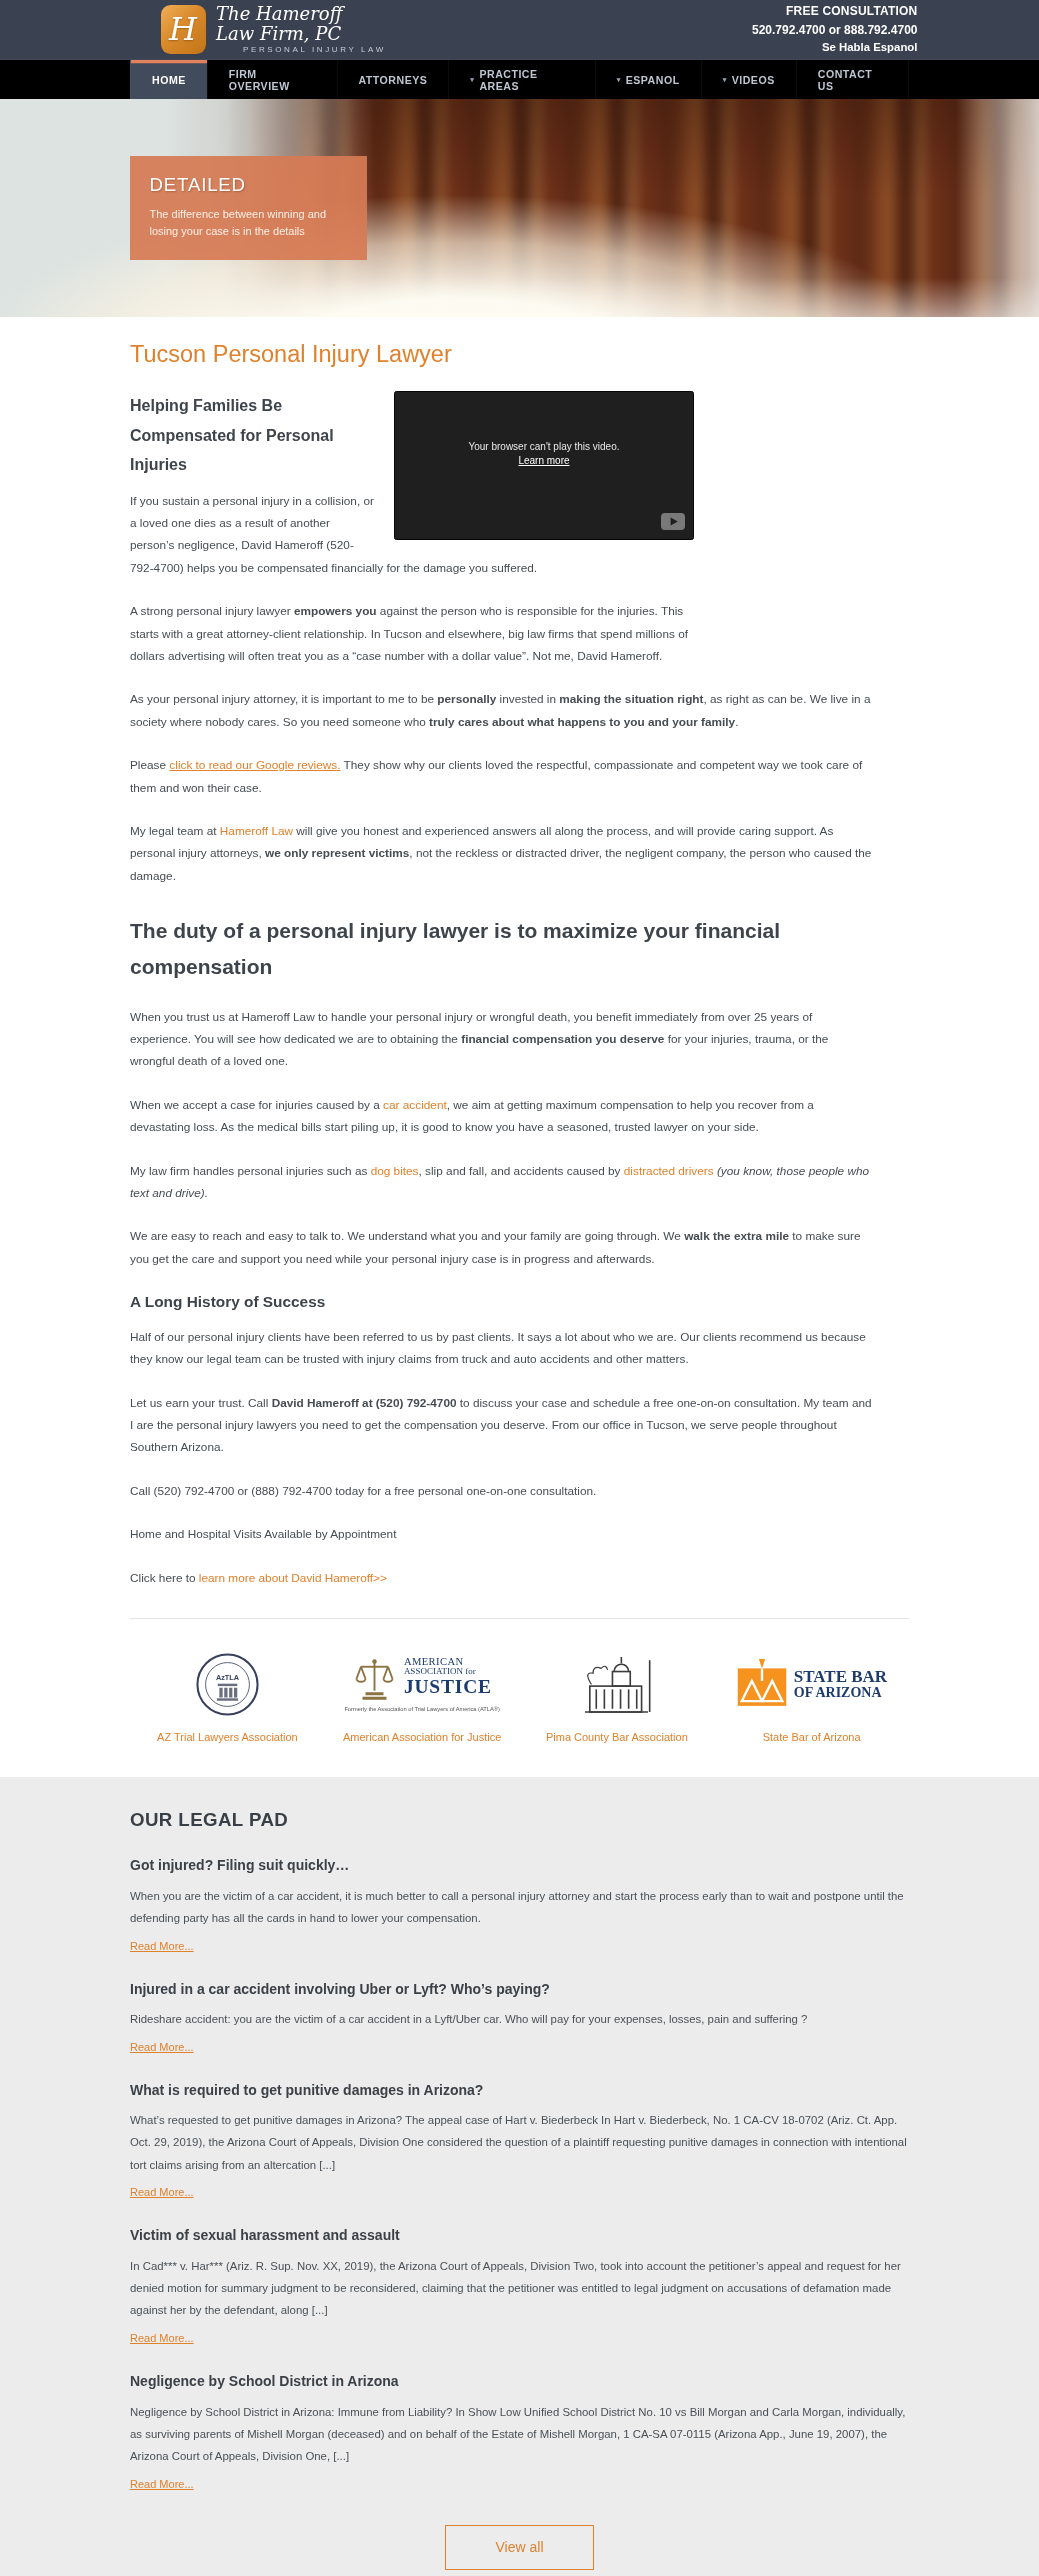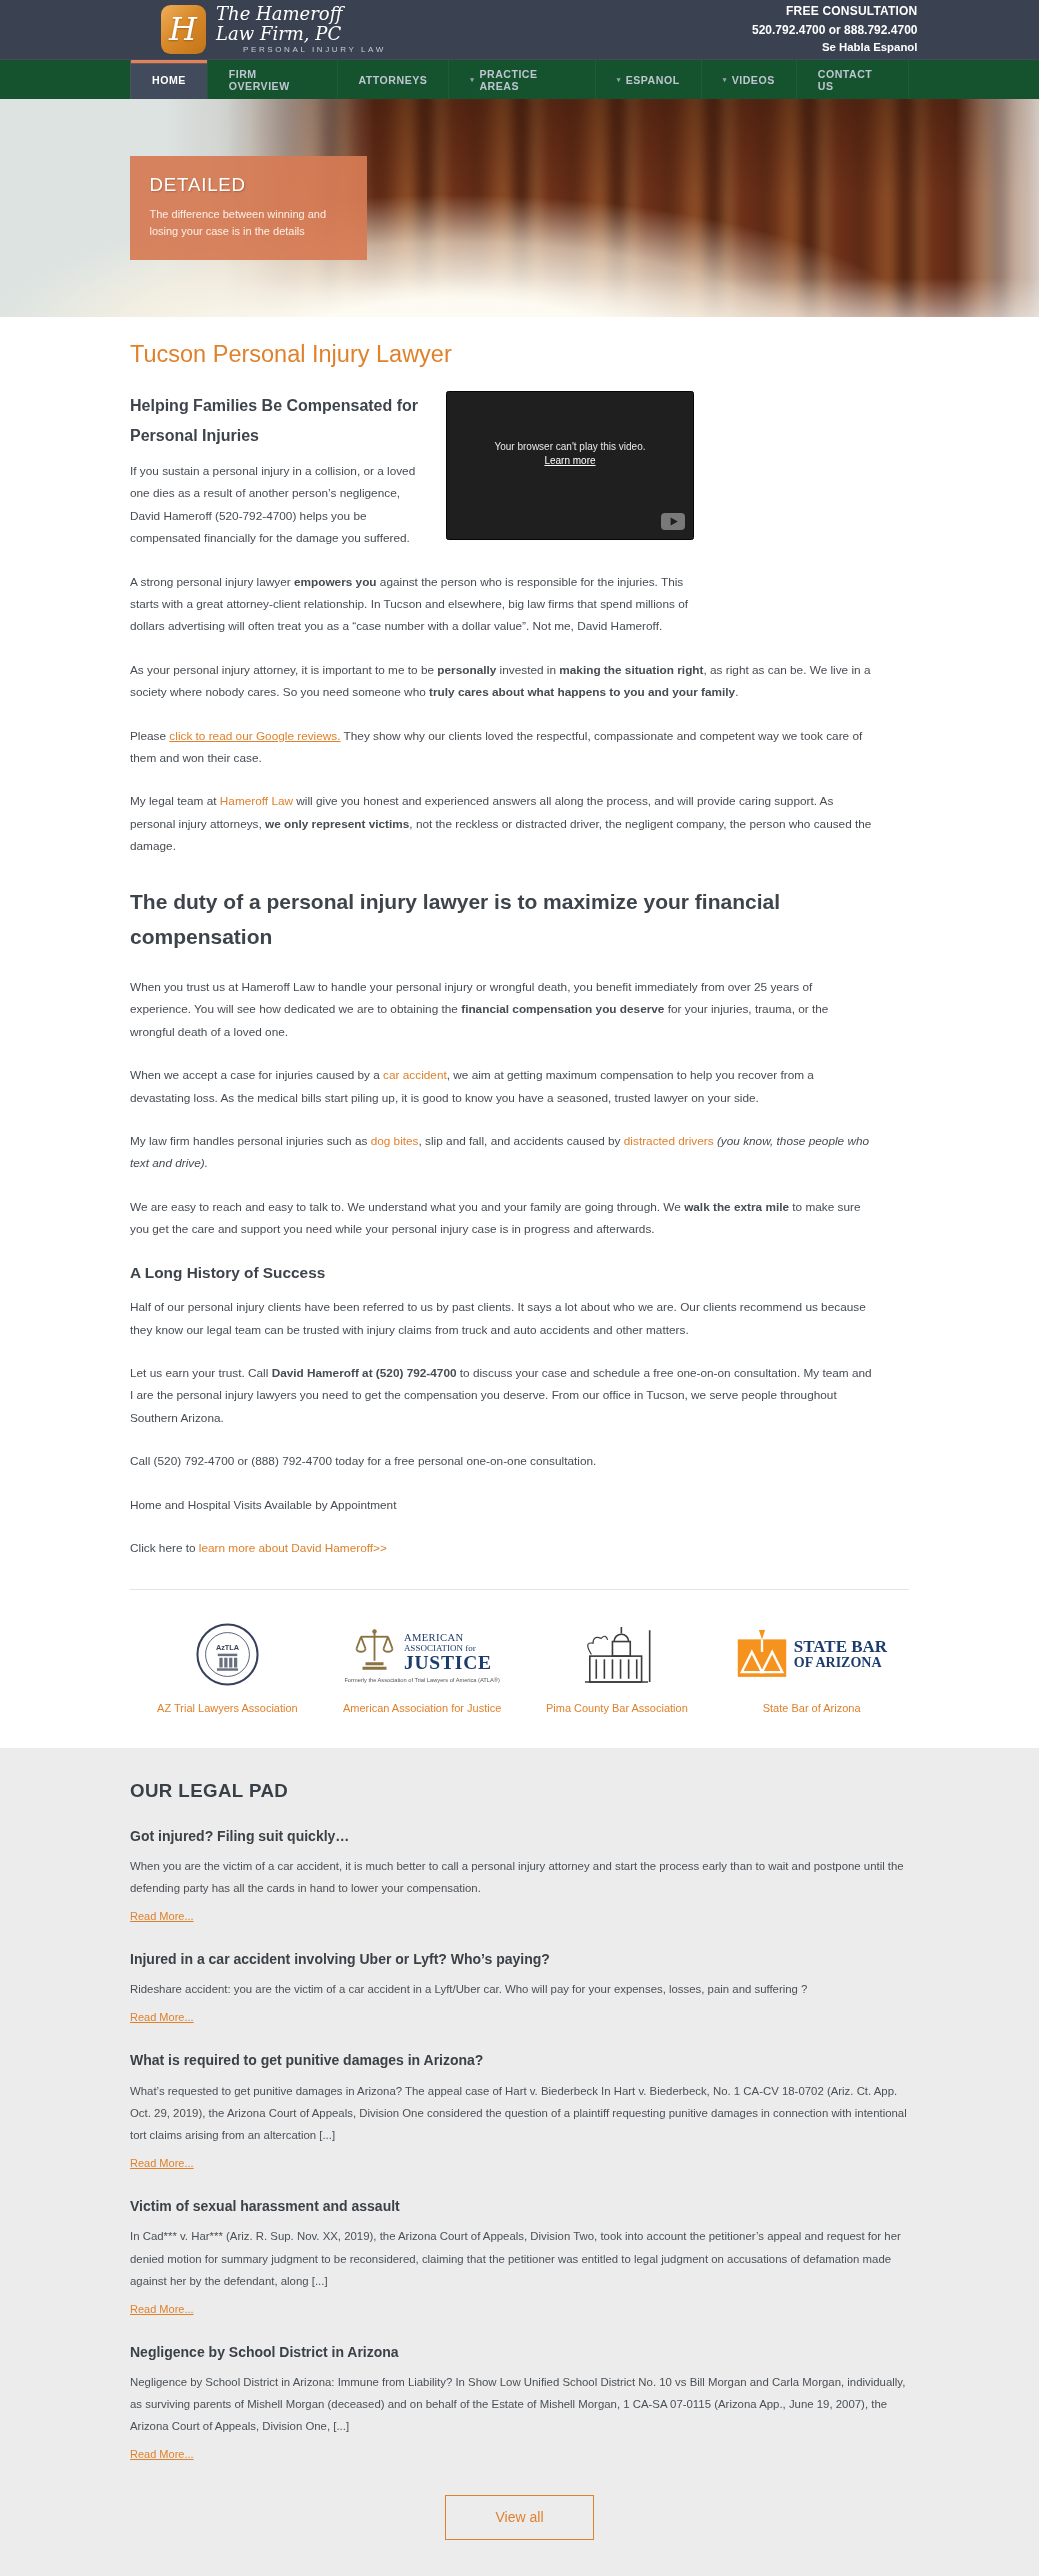--- a/index.html
+++ b/index.html
@@ -17,21 +17,21 @@
   font-size:32px; color:#fff; text-shadow:0 0.8px 1.6px rgba(110,55,0,.45); }
 .logo-text { display:flex; flex-direction:column; color:#fff; font-family:"DejaVu Serif", serif; font-style:italic; line-height:1.1; }
 .logo-line { font-size:18px; }
 .logo-tag { font-family:"Liberation Sans", sans-serif; font-style:normal; font-size:8px; letter-spacing:2.6px; color:#c7cdd8; margin-top:3.2px;padding-left:27px; }
 .topbar-right { text-align:right; color:#fff; line-height:1.55; }
 .free-consult { font-size:12px; font-weight:bold; letter-spacing:0.2px; }
 .phones { font-size:12px; font-weight:bold; }
 .habla { font-size:11.4px; font-weight:bold; }
 
 
-.navbar { background:#14532d; height:40px; border-top:0.8px solid #424a59; }
+.navbar { background:#000000; height:40px; border-top:0.8px solid #424a59; }
 .nav-inner { width:779px; margin:0 auto; display:flex; height:100%; }
 .nav-item { display:flex; align-items:center; padding:0 21px; color:#bfc6d2; font-size:10.6px; font-weight:bold; letter-spacing:0.5px; border-left:0.8px solid rgba(255,255,255,.05); }
 .nav-item:last-child { border-right:0.8px solid rgba(255,255,255,.05); }
 .nav-item.active { background:#424b5c; color:#fff; box-shadow:inset 0 3.2px 0 #e2825a; }
 .caret { font-size:7.3px; margin-right:4.9px; color:#98a1b1; }
 
 
 .hero { position:relative; height:218px; overflow:hidden; background:#cabfa8; }
 .hero-books { position:absolute; inset:-13px;
   background:
@@ -45,38 +45,38 @@
     linear-gradient(270deg, rgba(244,243,238,.8) 0%, rgba(244,243,238,0) 8%),
     linear-gradient(180deg, rgba(255,255,255,0) 82%, rgba(255,255,255,.5) 100%); }
 .hero-card { position:absolute; left:130px; top:57px; width:237px; background:rgba(214,123,84,.93); color:#fff; padding:18px 19.5px 19.5px; }
 .hero-title { font-size:18.7px; letter-spacing:0.8px; margin-bottom:9.7px; text-shadow:0.8px 0.8px 1.6px rgba(90,40,10,.35); }
 .hero-sub { font-size:11px; line-height:1.6; color:#fcefe7; }
 
 
 main { width:779px; margin:0 auto; padding-top:13px; }
 .page-title { color:#e0812c; font-size:23.5px; font-weight:normal; margin:11.4px 0 19.5px; }
 .intro-wrap { width:564px; overflow:hidden; }
-.video-box { float:right; width:248px; height:149px; background:#1f1f1f; border:1.6px solid #060606; border-radius:2.4px; margin:3.2px 0 11.4px 18px; position:relative; text-align:center; color:#e8e8e8; }
+.video-box { float:right; width:300px; height:149px; background:#1f1f1f; border:1.6px solid #060606; border-radius:2.4px; margin:3.2px 0 11.4px 18px; position:relative; text-align:center; color:#e8e8e8; }
 .video-msg { margin-top:49px; font-size:10px; }
 .video-link { color:#fff; text-decoration:underline; font-size:10px; display:inline-block; margin-top:2.4px; }
 .yt-badge { position:absolute; right:8px; bottom:6.5px; }
 .helping { font-size:16px; font-weight:bold; color:#3e444b; line-height:1.85; margin:3.2px 0 9.7px; max-width:317px; }
 .para { font-size:11.8px; line-height:1.9; margin-bottom:21px; color:#464c52; max-width:743px; }
 .tlink { color:#e0812c; }
 .tlink.u { text-decoration:underline; }
 .duty { font-size:21px; color:#3e444b; line-height:1.7; margin:26px 0 21px; font-weight:bold; max-width:731px; }
 .history { font-size:15.4px; color:#3e444b; margin:23px 0 14.6px; font-weight:bold; }
 .divider { border:none; border-top:0.8px solid #e4e4e4; margin:29px 0 26px; }
 
 
 .assoc { width:779px; margin:0 auto; display:grid; grid-template-columns:repeat(4,1fr); padding-bottom:34px; }
 .assoc-item { display:flex; flex-direction:column; align-items:center; }
 .assoc-logo { height:78px; display:flex; flex-direction:column; align-items:center; justify-content:center; }
 .assoc-label { color:#e0812c; font-size:11px; margin-top:8px; }
-.aaj-row { display:flex; align-items:flex-end; gap:6.5px; }
+.aaj-row { display:flex; align-items:flex-start; gap:6.5px; }
 .aaj-text { display:flex; flex-direction:column; color:#1d3b6d; font-family:"Liberation Serif", serif; line-height:1.05; }
 .aaj-l1 { font-size:10.6px; letter-spacing:0.4px; }
 .aaj-l2 { font-size:9px; }
 .aaj-l3 { font-size:19.5px; font-weight:bold; letter-spacing:0.8px; }
 .aaj-sub { font-size:5.7px; color:#555; margin-top:3.2px; }
 .sba-row { display:flex; align-items:center; gap:5.7px; }
 .sba-text { font-family:"Liberation Serif", serif; color:#1d3b6d; line-height:1.05; }
 .sba-l1 { font-size:17px; font-weight:bold; }
 .sba-l2 { font-size:14px; font-weight:bold; }
 

